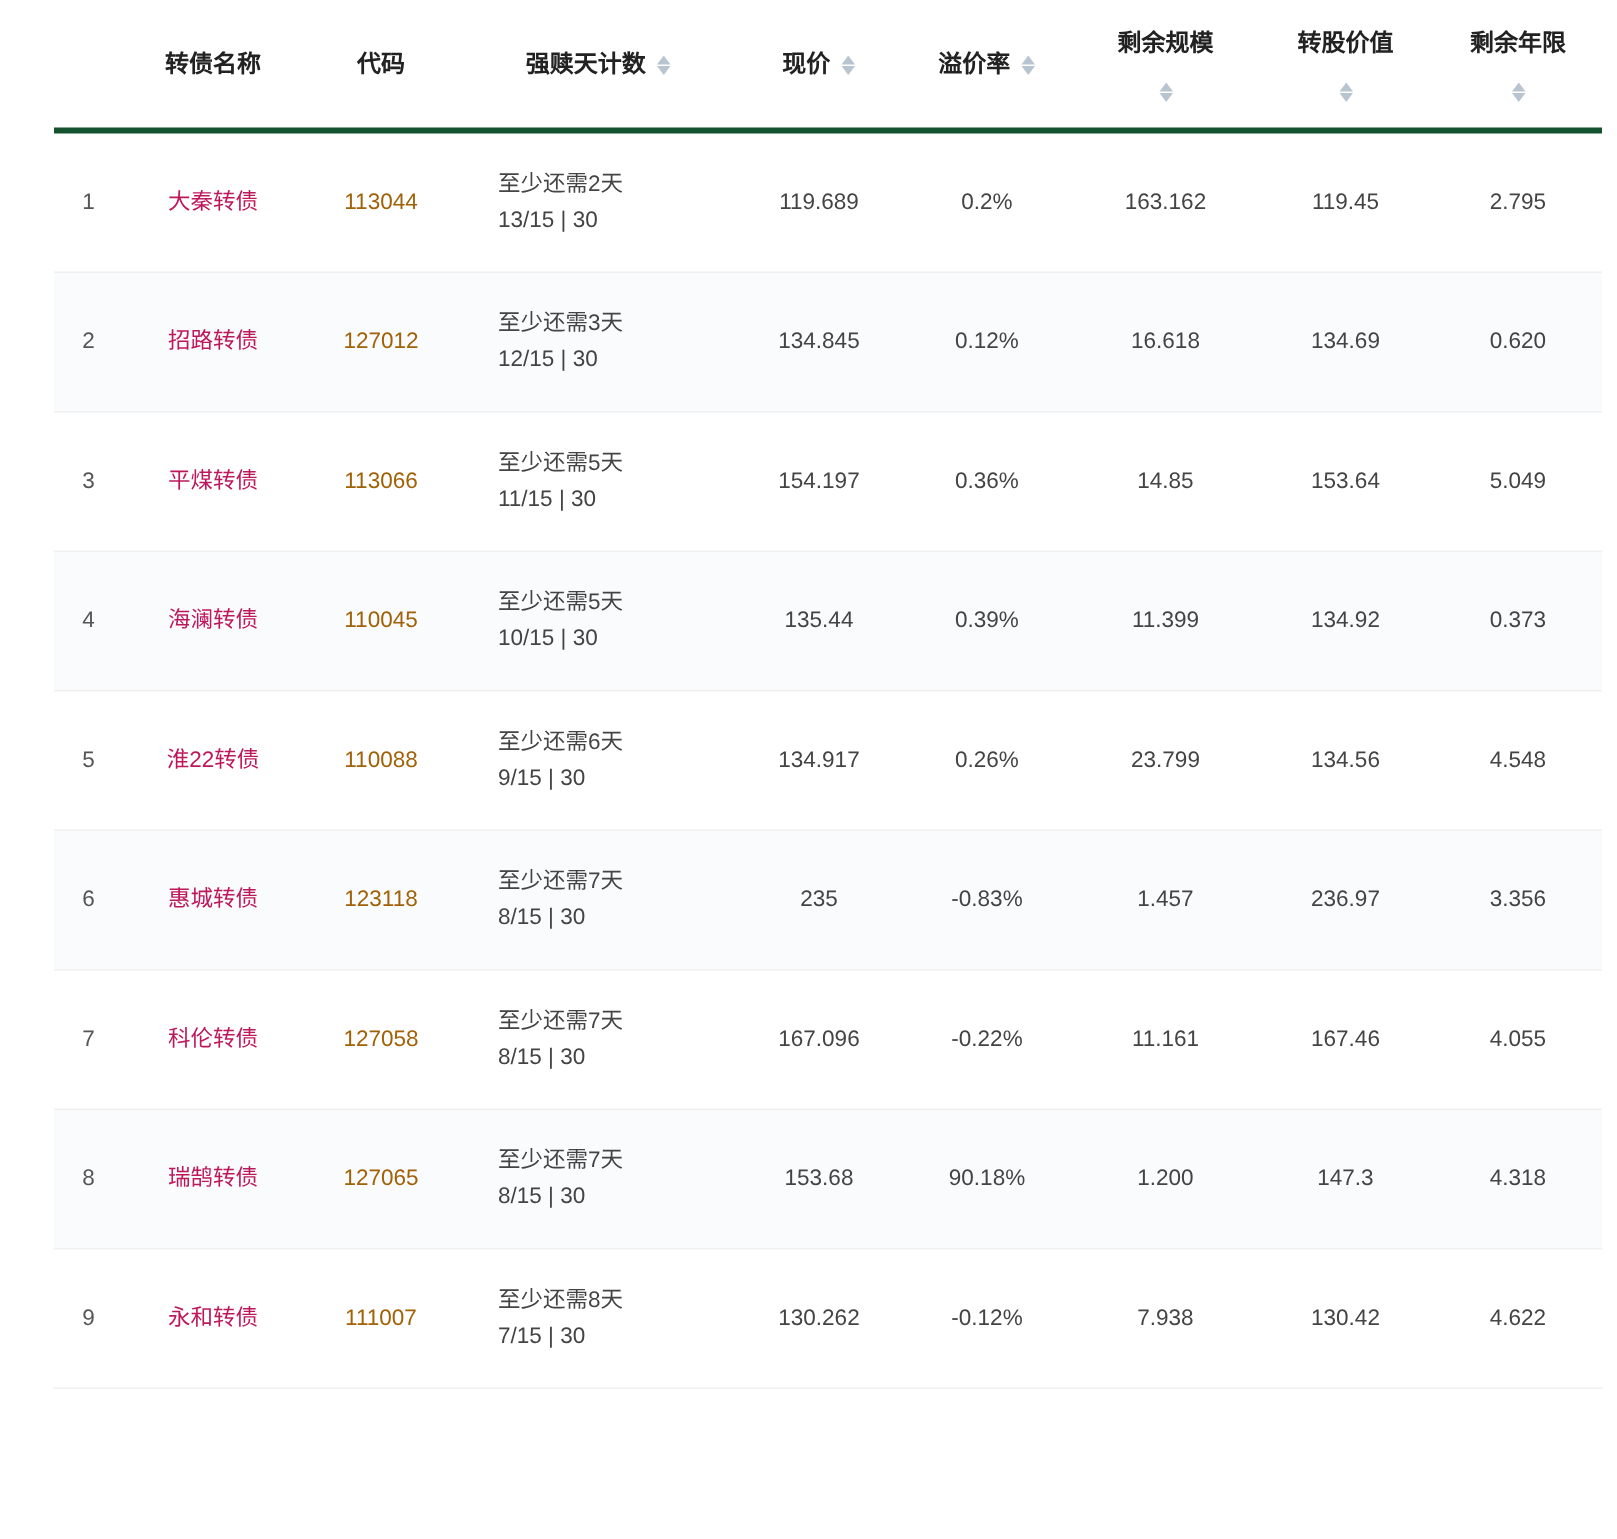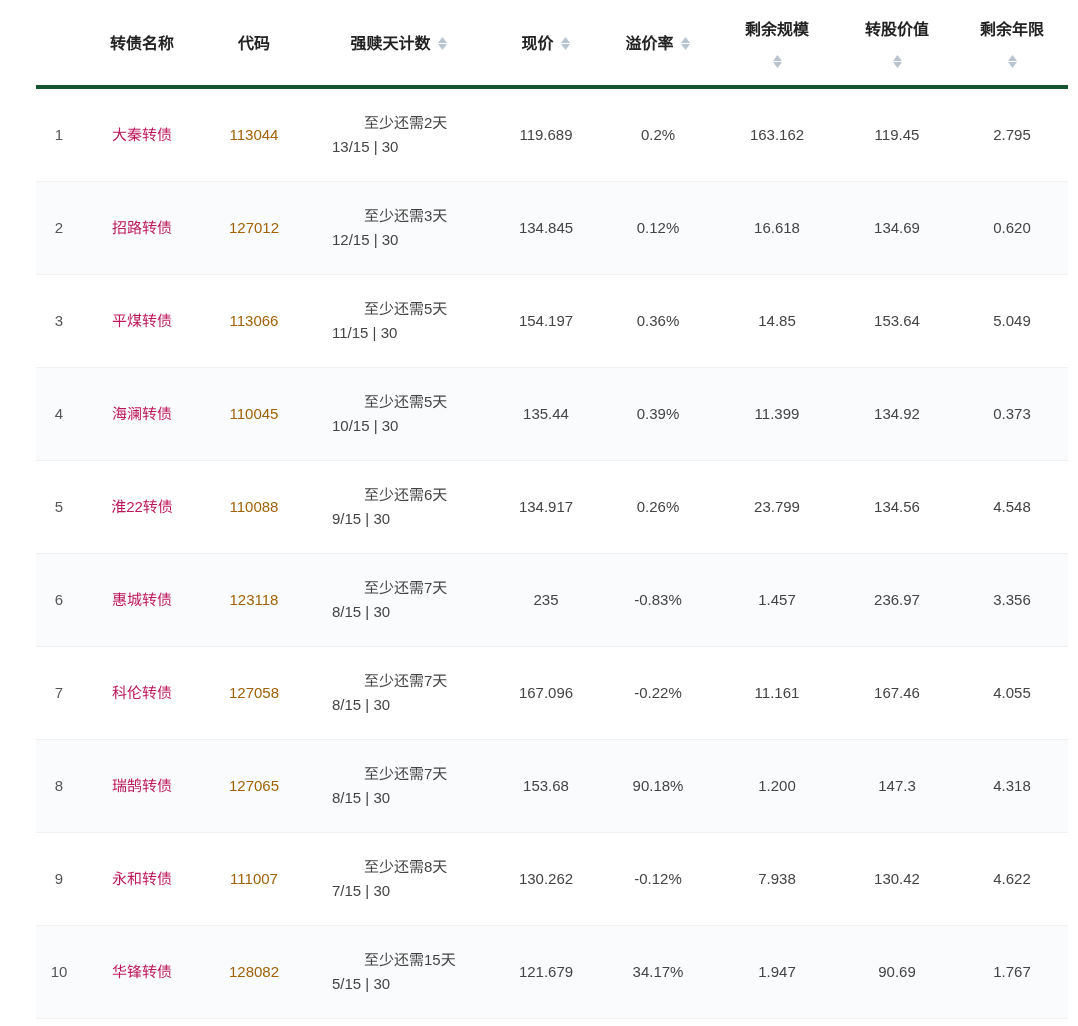--- a/index.html
+++ b/index.html
@@ -82,21 +82,21 @@
     font-size: 15px;
   }
   td.code {
     color: #a16207;
   }
   td.days {
     text-align: left;
     padding-left: 26px;
     color: #444444;
   }
-  td.days .line1 { display: block; margin-left: 32px; }
+  td.days .line1 { display: block; }
   td.days .line2 { display: block; }
   
   col.c-idx { width: 46px; }
   col.c-name { width: 120px; }
   col.c-code { width: 104px; }
   col.c-days { width: 186px; }
   col.c-price { width: 108px; }
   col.c-prem { width: 116px; }
   col.c-scale { width: 122px; }
   col.c-value { width: 118px; }
@@ -335,29 +335,15 @@
         <td class="days">
           <span class="line1">至少还需8天</span>
           <span class="line2">7/15 | 30</span>
         </td>
         <td>130.262</td>
         <td>-0.12%</td>
         <td>7.938</td>
         <td>130.42</td>
         <td>4.622</td>
       </tr>
-      <tr>
-        <td class="idx">10</td>
-        <td class="name"><a href="#">华锋转债</a></td>
-        <td class="code">128082</td>
-        <td class="days">
-          <span class="line1">至少还需15天</span>
-          <span class="line2">5/15 | 30</span>
-        </td>
-        <td>121.679</td>
-        <td>34.17%</td>
-        <td>1.947</td>
-        <td>90.69</td>
-        <td>1.767</td>
-      </tr>
     </tbody>
   </table>
 </div>
 
 </body></html>

